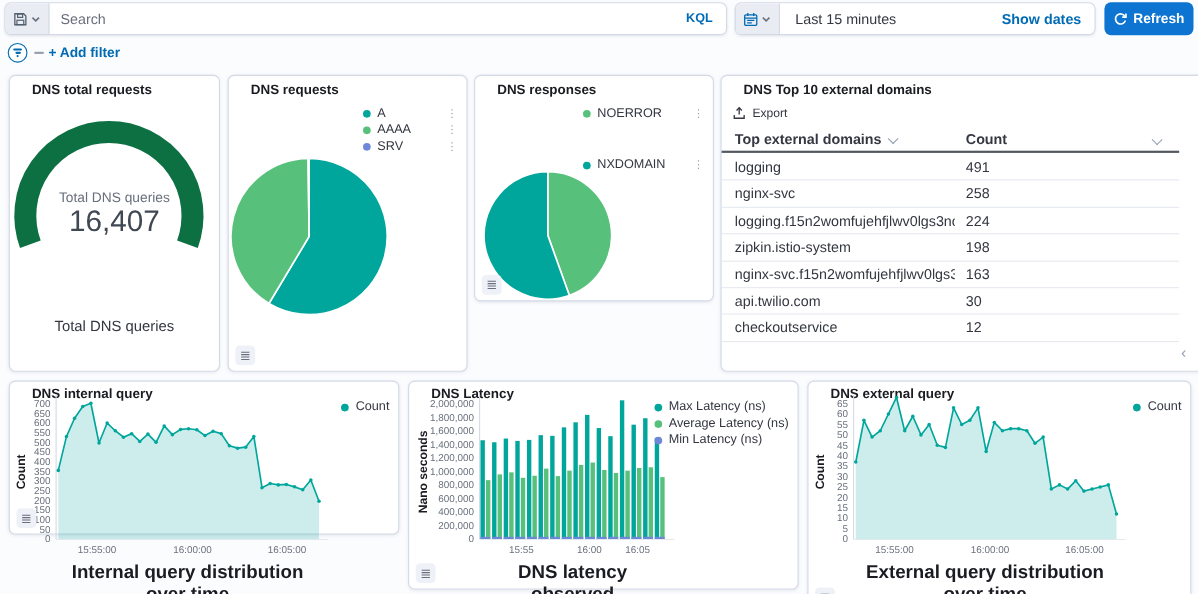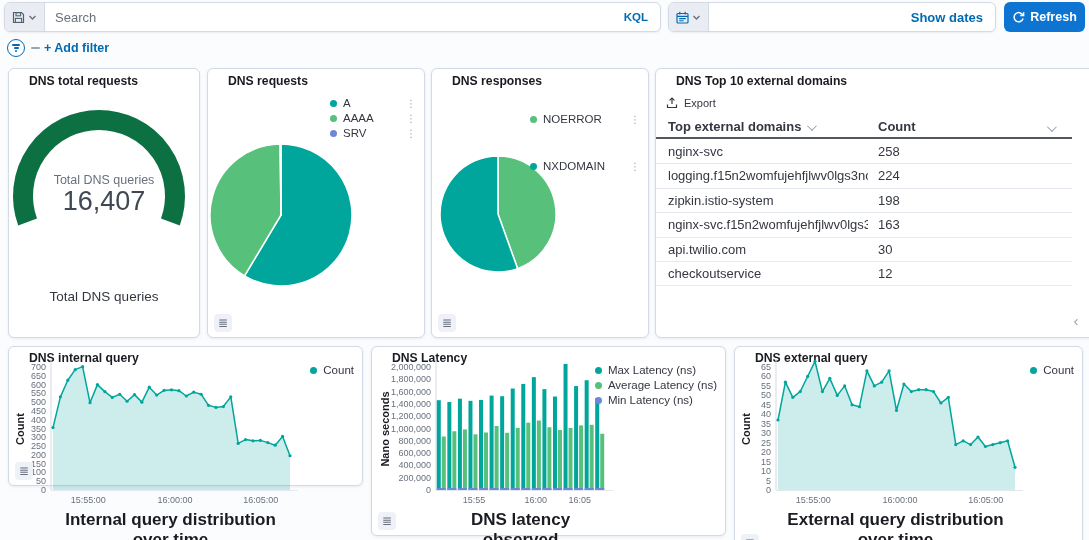--- a/index.html
+++ b/index.html
@@ -109,20 +109,21 @@
           <line x1="3.8" y1="0.8" x2="3.8" y2="3.5" stroke="#006bb4" stroke-width="1.2"></line>
           <line x1="9.2" y1="0.8" x2="9.2" y2="3.5" stroke="#006bb4" stroke-width="1.2"></line>
           <line x1="1" y1="5.4" x2="12" y2="5.4" stroke="#006bb4" stroke-width="1.1"></line>
           <line x1="3.2" y1="7.6" x2="9.8" y2="7.6" stroke="#006bb4" stroke-width="1.1"></line>
           <line x1="3.2" y1="9.8" x2="7.5" y2="9.8" stroke="#006bb4" stroke-width="1.1"></line>
         </svg>
         <svg width="9" height="9" viewBox="0 0 9 9">
           <path d="M1.5 3 L4.5 6 L7.5 3" fill="none" stroke="#69707d" stroke-width="1.4"></path>
         </svg>
       </button>
+      <div class="date-text">Last 15 minutes</div>
       <a class="show-dates">Show dates</a>
     </div>
 
     <button class="refresh">
       <svg width="13" height="13" viewBox="0 0 13 13">
         <path d="M10.8 4.1 A4.6 4.6 0 1 0 11.1 7.6" fill="none" stroke="#fff" stroke-width="1.5"></path>
         <path d="M11.6 1.2 L11.6 4.6 L8.2 4.6" fill="none" stroke="#fff" stroke-width="1.5"></path>
       </svg>
       <span>Refresh</span>
     </button>
@@ -168,27 +169,27 @@
         </div>
         <div class="lrow">
           <span class="dot" style="background: rgb(111, 135, 216);"></span>
           <span class="llabel">SRV</span>
           <span class="lmenu">⋮</span>
         </div>
       </div>
     <button class="ltoggle">≣</button>
   </div>
 
-  <div class="panel" style="left:431px; top:68px; width:218px; height:270px;">
+  <div class="panel" style="left:431px; top:68px; width:218px; height:206px;">
     <div class="ptitle">DNS responses</div>
     <svg class="chart-svg" width="218" height="270">
         <path d="M66 145 L66.0 87.0 A58 58 0 0 1 85.6 199.6 Z" fill="#57c17b" stroke="#fff" stroke-width="1.5" stroke-linejoin="round"></path>
         <path d="M66 145 L85.6 199.6 A58 58 0 1 1 66.0 87.0 Z" fill="#00a69b" stroke="#fff" stroke-width="1.5" stroke-linejoin="round"></path>
       </svg>
-    <div class="legend" style="right:8px; top:44px; width:110px;gap:35px;">
+    <div class="legend" style="right:8px; top:28px; width:110px;gap:35px;">
         <div class="lrow">
           <span class="dot" style="background: rgb(87, 193, 123);"></span>
           <span class="llabel">NOERROR</span>
           <span class="lmenu">⋮</span>
         </div>
         <div class="lrow">
           <span class="dot" style="background: rgb(0, 166, 155);"></span>
           <span class="llabel">NXDOMAIN</span>
           <span class="lmenu">⋮</span>
         </div>
@@ -207,20 +208,24 @@
       <span>Export</span>
     </div>
     <div class="thead">
       <span class="th" style="left:12px;">
         <span>Top external domains</span><span class="chev"></span>
       </span>
       <span class="th" style="left:222px;">Count</span>
       <span class="chev" style="position:absolute; right:18px; top:8px;"></span>
     </div>
     <div id="table-rows">
+        <div class="trow">
+          <span class="c1">logging</span>
+          <span class="c2">491</span>
+        </div>
         <div class="trow">
           <span class="c1">nginx-svc</span>
           <span class="c2">258</span>
         </div>
         <div class="trow">
           <span class="c1">logging.f15n2womfujehfjlwv0lgs3nog....</span>
           <span class="c2">224</span>
         </div>
         <div class="trow">
           <span class="c1">zipkin.istio-system</span>

